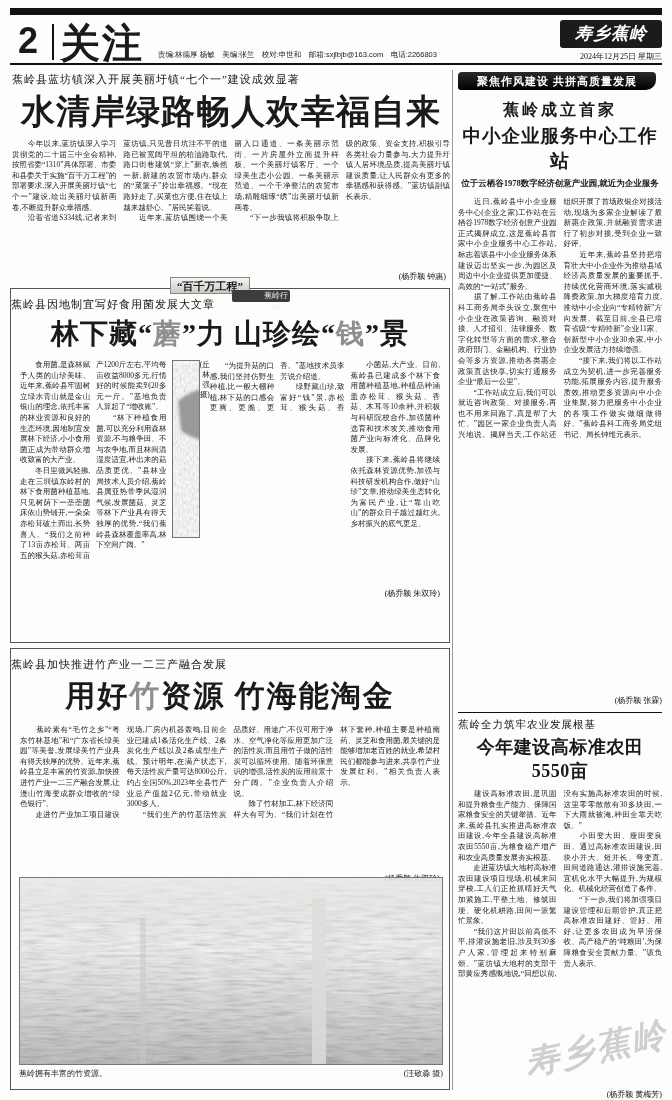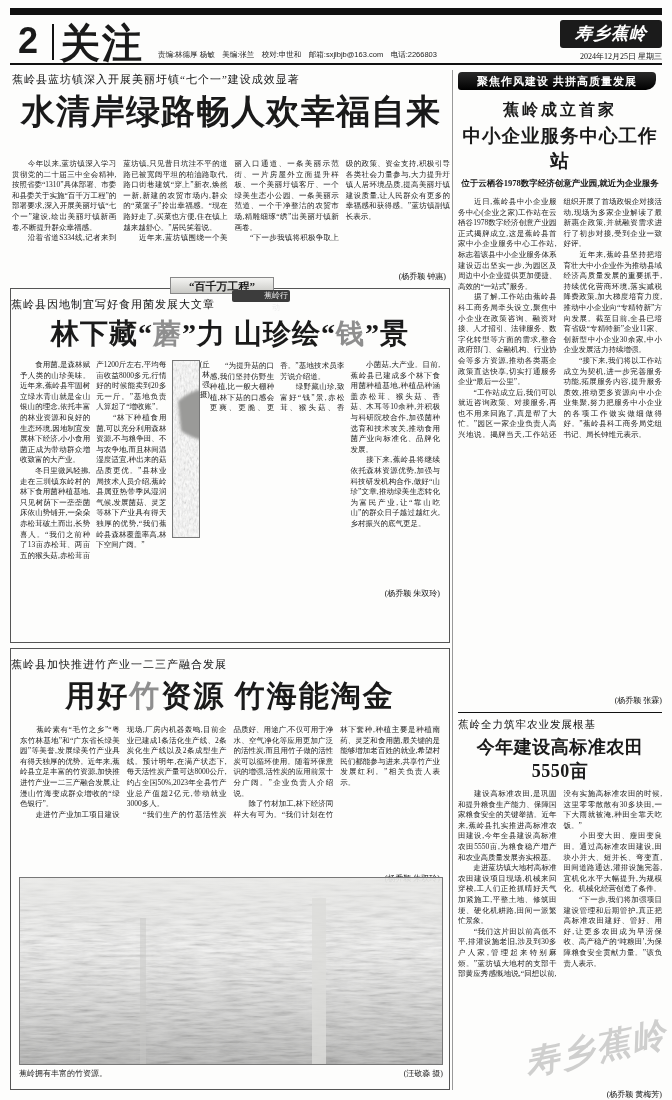--- a/index.html
+++ b/index.html
@@ -23,30 +23,30 @@
   
   .kicker { text-align:left; font-size:11px; letter-spacing:1px; color:#111; }
   .byline { text-align:right; font-size:8px; color:#111; }
   .bodytext { font-size:7.5px; line-height:10.6px; text-align:justify; white-space:pre-line; color:#222; overflow:hidden; }
   .vrule { position:absolute; left:452px; top:70px; width:1px; height:1020px; background:#999; }
 
   
   .main-art { position:absolute; left:12px; top:72px; width:438px; height:212px; }
   .main-head { text-align:center; font-size:34px; font-weight:900; letter-spacing:1px; margin-top:2px;
                font-family:"Liberation Serif",serif; }
-  .main-body { columns:4; column-gap:7px; height:128px; margin-top:24px; }
+  .main-body { columns:4; column-gap:7px; height:128px; margin-top:4px; }
   .main-byline { position:absolute; right:4px; bottom:2px; background:#fdfdfc; padding-left:4px; }
 
   
   .fbox { position:absolute; left:10px; width:440px; border:1px solid #555; background:#fdfdfc; }
   .mush { top:288px; height:355px; }
   .bamb { top:648px; height:442px; }
 
   .badge-wrap { position:absolute; left:50%; top:-12px; transform:translateX(-50%); width:120px; height:30px; }
-  .badge-main { position:absolute; left:0; top:0; width:104px; height:17px; background:linear-gradient(180deg,#f4f4f2,#c9c9c5);
+  .badge-main { position:absolute; left:0; top:0; width:80px; height:17px; background:linear-gradient(180deg,#f4f4f2,#c9c9c5);
                 border:1px solid #888; text-align:center; line-height:16px; font-size:11px; font-weight:900; }
   .badge-sub { position:absolute; right:0; top:13px; width:58px; height:12px; background:#3c3c3c; color:#eee;
                text-align:center; line-height:12px; font-size:8px; border-radius:2px;padding-left:30px; }
 
   .mush-kicker { margin-top:8px; }
   .mush-head { text-align:center; font-size:28px; font-weight:900; margin-top:3px; letter-spacing:1px; }
   .gray { color:#8e8e8e; }
   .mush-bodyrow { display:flex; gap:6px; padding:7px 9px 0 9px; height:252px; position:relative; }
   .mush-colA { width:152px; }
   .mush-colA .bodytext { columns:2; column-gap:6px; height:248px; }

